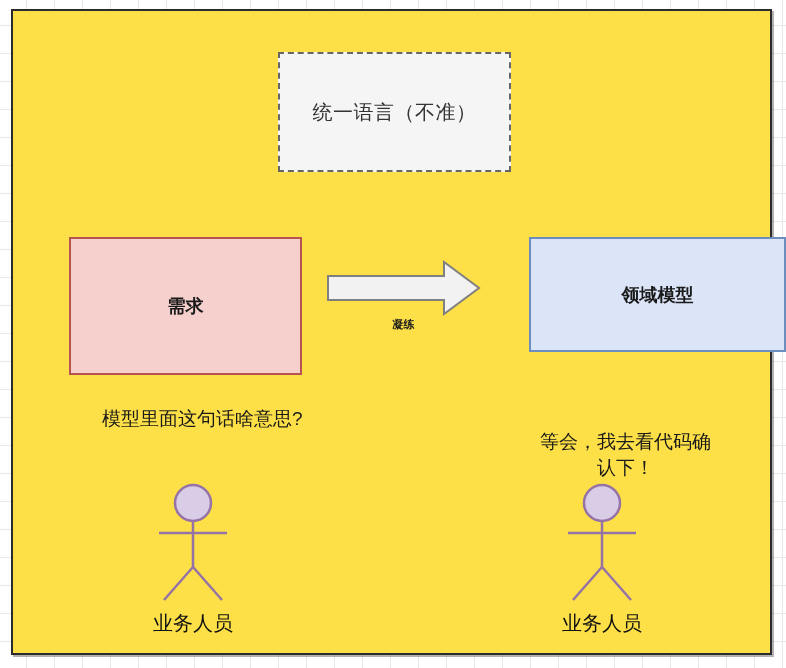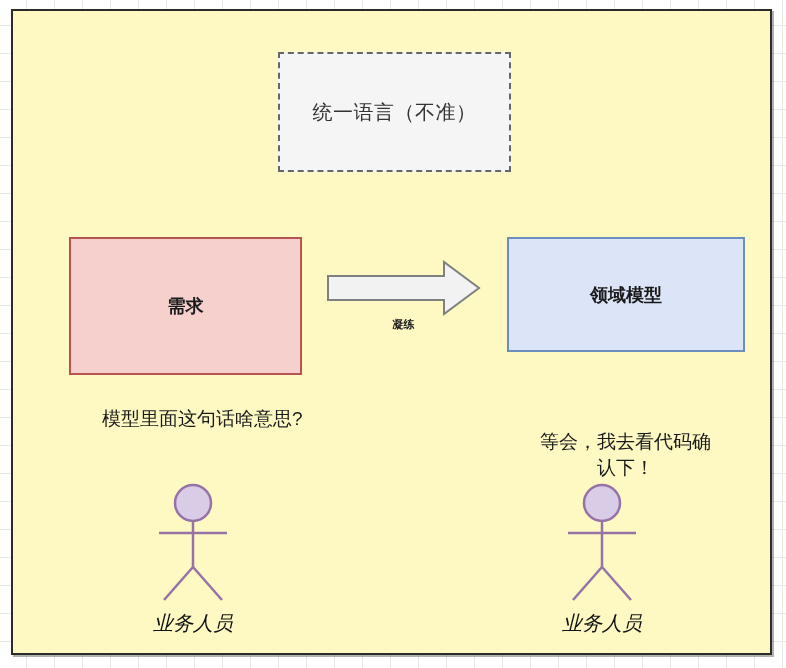--- a/index.html
+++ b/index.html
@@ -25,21 +25,21 @@
       linear-gradient(to bottom, #e8e8e8 1px, transparent 1px);
     background-size: 28px 28px;
     background-position: -2px -3px;
   }
 
   
   #canvas-page {
     position: absolute;
     left: 11px; top: 9px;
     width: 761px; height: 646px;
-    background: #fef9c3;
+    background: #fde047;
     border: 2px solid #2b2b2b;
     box-sizing: border-box;
     box-shadow: 2px 2px 0 rgba(0,0,0,0.30);
   }
 
   .node {
     position: absolute;
     box-sizing: border-box;
     display: flex;
     align-items: center;
@@ -64,22 +64,22 @@
     width: 233px; height: 138px;
     background: #f6d0cd;
     border: 2px solid #b85450;
     color: #1a1a1a;
     font-size: 18px;
     font-weight: 600;
   }
 
   
   #domain-model-box {
-    left: 494px; top: 226px;
-    width: 238px; height: 115px;
+    left: 516px; top: 226px;
+    width: 257px; height: 115px;
     background: #dbe5f7;
     border: 2px solid #6c8ebf;
     color: #1a1a1a;
     font-size: 18px;
     font-weight: 600;
   }
 
   
   #refine-arrow {
     position: absolute;
@@ -124,21 +124,20 @@
   .actor-figure {
     display: block;
     margin: 0 auto;
   }
   .actor-label {
     margin-top: 6px;
     text-align: center;
     font-size: 20px;
     color: #111111;
     font-weight: 500;
-    font-style: italic;
   }
 </style>
 </head>
 <body>
 
 <div id="grid-backdrop"></div>
 
 <div id="canvas-page">
 
   <div class="node" id="ubiquitous-language-box">

